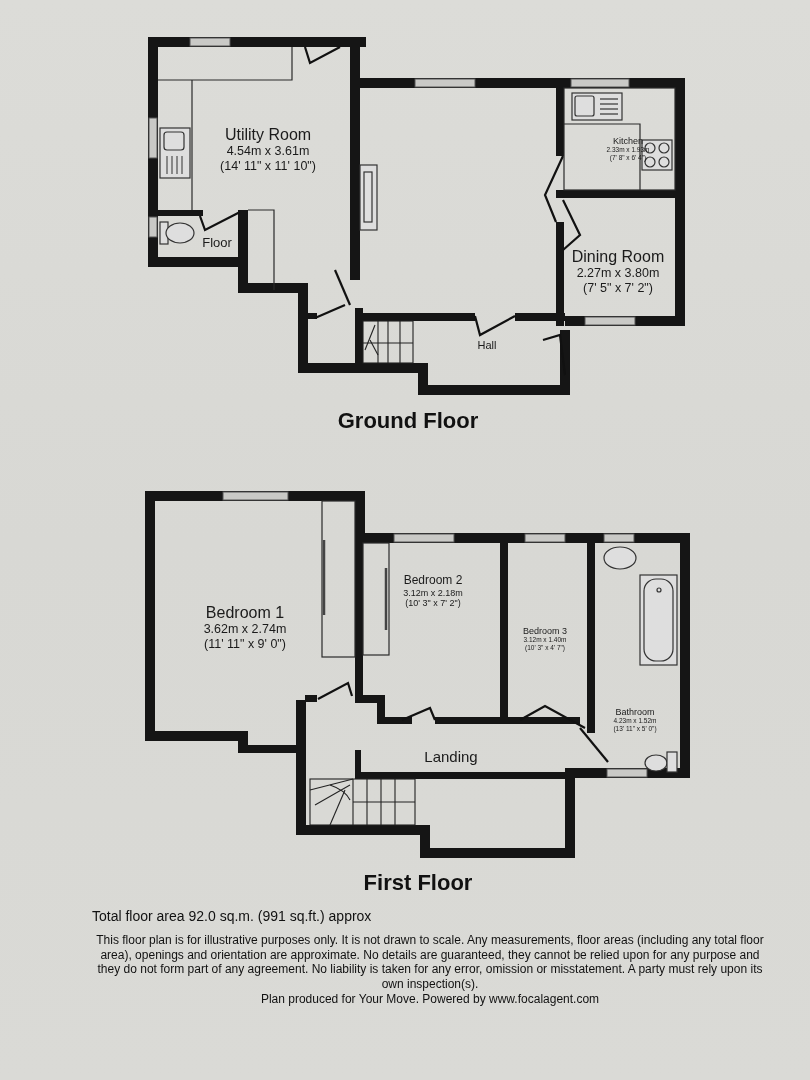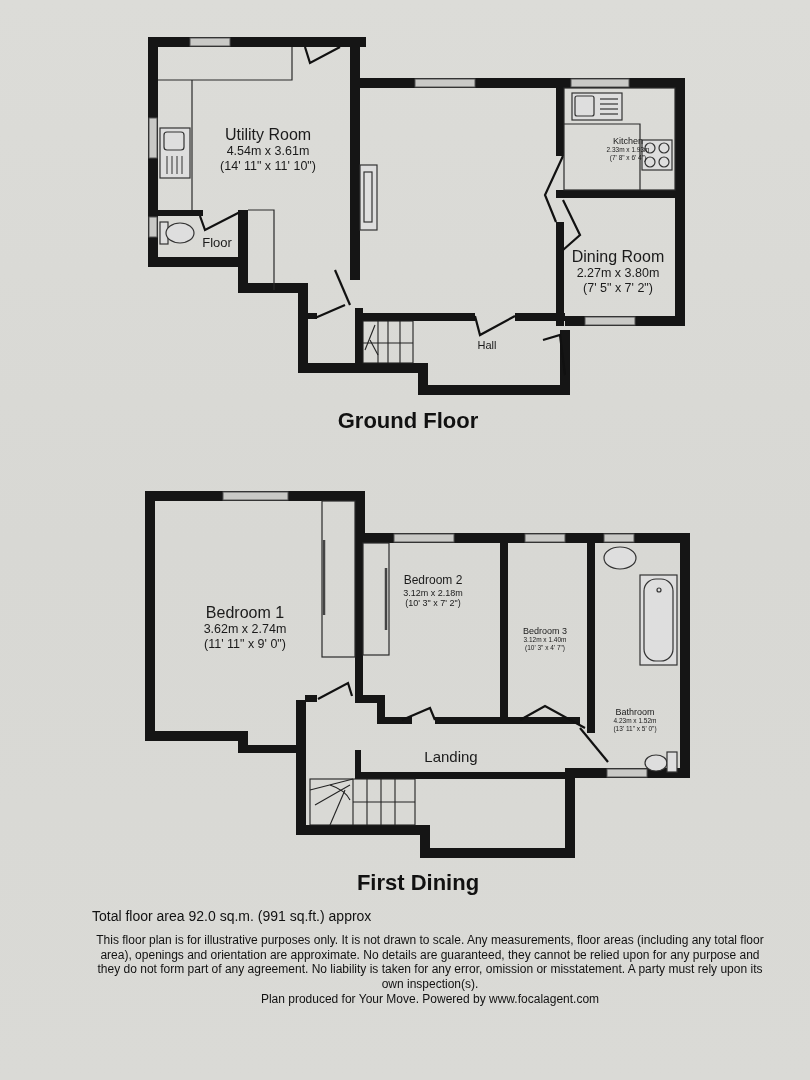--- a/index.html
+++ b/index.html
@@ -256,21 +256,21 @@
   <span class="dim">(10' 3" x 4' 7")</span>
 </div>
 <div class="lbl small" style="left:635px; top:688px;margin-top:19px;">
   <span class="name">Bathroom</span>
   <span class="dim">4.23m x 1.52m</span>
   <span class="dim">(13' 11" x 5' 0")</span>
 </div>
 <div class="lbl" style="left:451px; top:748px; font-size:15px;">
   <span class="name">Landing</span>
 </div>
-<div class="heading" style="left:418px; top:870px;">First Dining</div>
+<div class="heading" style="left:418px; top:870px;">First Floor</div>
 
 <div class="total">Total floor area 92.0 sq.m. (991 sq.ft.) approx</div>
 <div class="disclaimer">
   <span>This floor plan is for illustrative purposes only. It is not drawn to scale. Any measurements, floor areas (including any total floor area), openings and orientation are approximate. No details are guaranteed, they cannot be relied upon for any purpose and they do not form part of any agreement. No liability is taken for any error, omission or misstatement. A party must rely upon its own inspection(s).</span><br>
   <span>Plan produced for Your Move. Powered by www.focalagent.com</span>
 </div>
 
 </div>
 
 </body></html>

